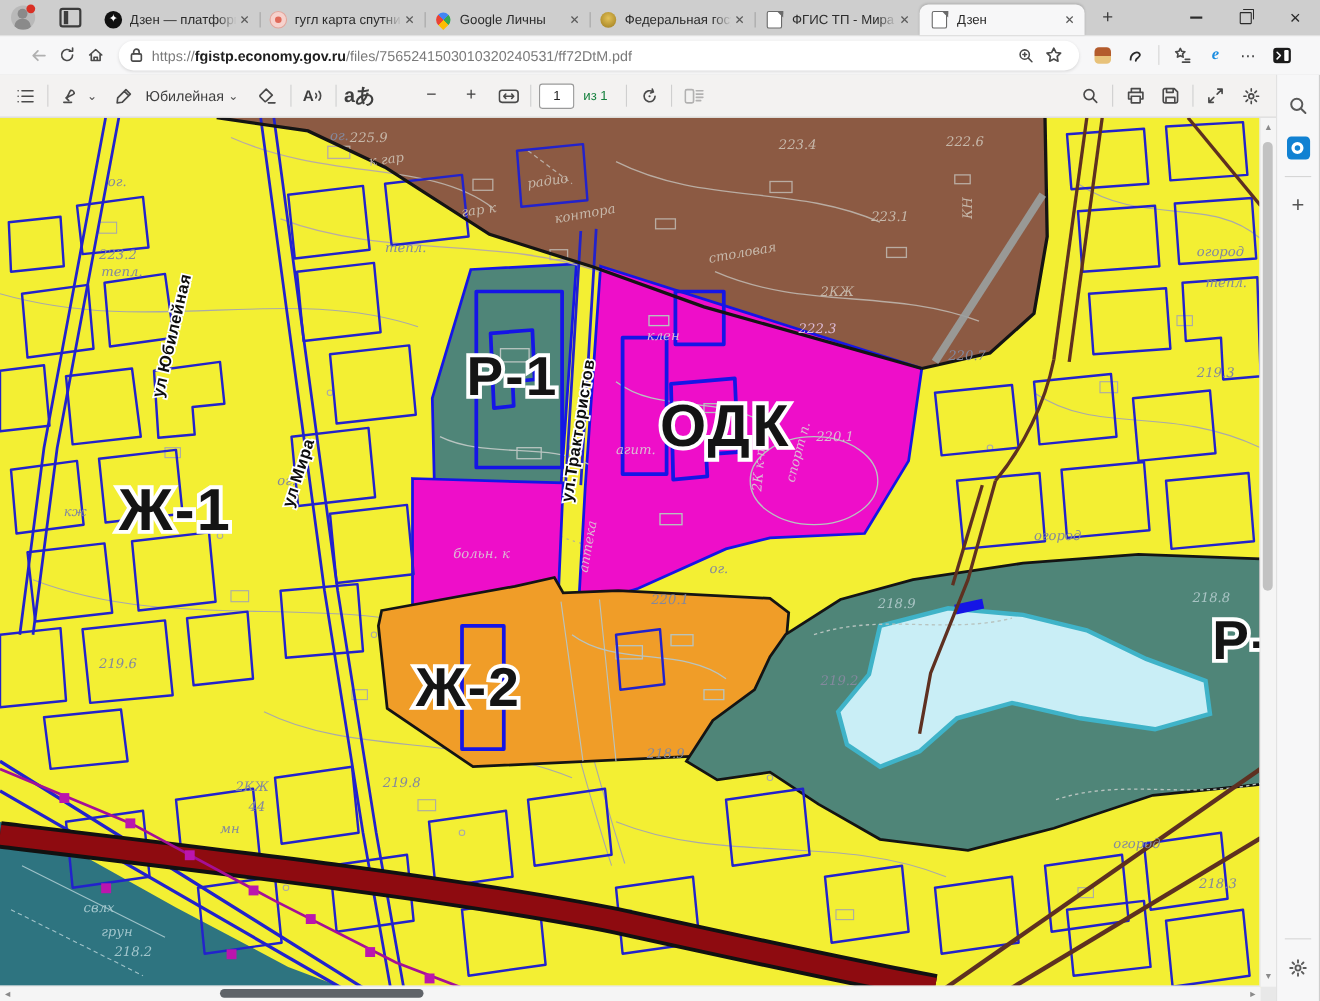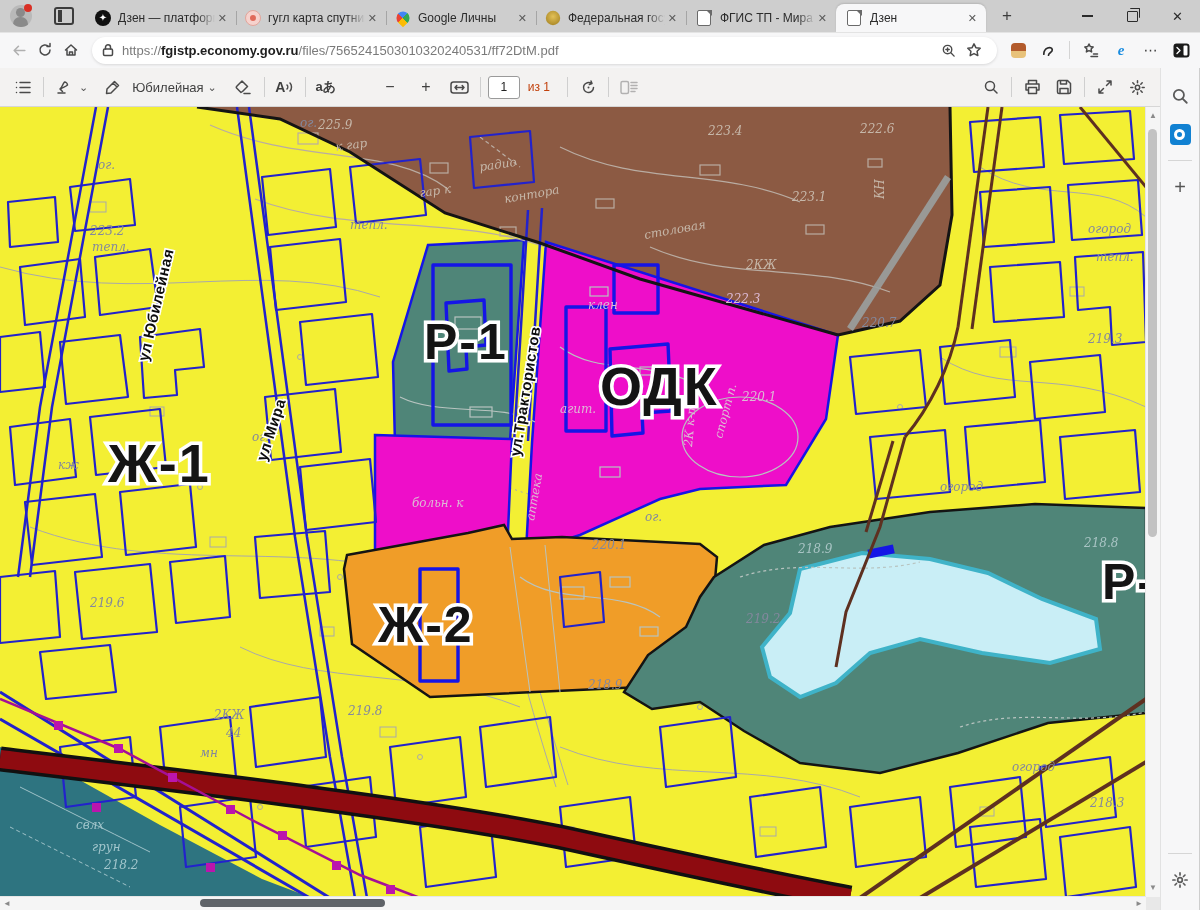--- a/index.html
+++ b/index.html
@@ -31,44 +31,44 @@
   .fav-doc{background:#fff;border:1.5px solid #6a6a6a;border-radius:2px;width:12px;height:14px;margin:0 2px}
   .fav-doc::after{content:"";position:absolute;right:-2px;top:-1px;border:3px solid #6a6a6a;border-left-color:transparent;border-bottom-color:transparent}
   .newtab{font-size:17px;color:#3c3c3c;margin-left:10px;padding:0 6px}
   .wctrls{position:absolute;right:0;top:0;height:32px;display:flex}
   .wc{width:45px;height:32px;display:flex;align-items:center;justify-content:center;color:#2b2b2b}
   .wc-min i{display:block;width:11px;height:1.5px;background:#2b2b2b}
   .wc-max i{display:block;width:9px;height:9px;border:1.5px solid #2b2b2b;border-radius:1px;position:relative}
   .wc-max i::after{content:"";position:absolute;left:2px;top:-4px;width:9px;height:9px;border:1.5px solid #2b2b2b;border-left:none;border-bottom:none;border-radius:1px}
   .wc-close{font-size:13px}
   
-  .addrbar{height:36px;background:#f7f7f8;display:flex;align-items:center;padding:0 6px;box-shadow:0 1px 0 #e4e4e4 inset}
+  .addrbar{height:36px;background:#f7f7f8;display:flex;align-items:center;padding:0 22px;box-shadow:0 1px 0 #e4e4e4 inset}
   .abtn{width:26px;height:26px;display:flex;align-items:center;justify-content:center;flex:none}
   .urlpill{flex:1;height:27px;background:#fff;border-radius:14px;display:flex;align-items:center;
            padding:0 10px;margin:0 8px;box-shadow:0 1px 3px rgba(0,0,0,.13)}
   .urltxt{flex:1;font-size:13px;color:#7a7a7a;white-space:nowrap;overflow:hidden;margin-left:8px}
   .urltxt b{color:#202020;font-weight:700}
   .exticons{display:flex;align-items:center;gap:4px}
   .vdiv{width:1px;height:18px;background:#d4d4d4;margin:0 4px}
   .ie-e{color:#1b8de0;font:italic 700 15px "Liberation Serif",serif}
   .more{color:#3c3c3c;font-size:14px;letter-spacing:1px}
   .bearext{width:15px;height:15px;border-radius:4px;background:linear-gradient(180deg,#b35b2c 55%,#e8c27a 55%)}
   
   .content{display:flex;height:842px}
   .pdfcol{width:1160px;display:flex;flex-direction:column;flex:none}
   .toolbar{height:38px;background:#f3f2f1;border-bottom:1px solid #d6d6d6;display:flex;align-items:center;font-size:13px;color:#3f3f3f}
   .tb{display:flex;align-items:center;justify-content:center;height:28px;min-width:26px;border-radius:4px;flex:none}
   .tsep{width:1px;height:20px;background:#cfcfcf;margin:0 7px;flex:none}
   .chev{font-size:11px;color:#555;margin-left:2px}
   .pageinp{width:30px;height:21px;border:1px solid #9a9a9a;border-radius:3px;background:#fff;text-align:center;font-size:12px;color:#222;padding:0}
-  .iz{margin:0 10px 0 8px;font-size:12px;color:#c2410c;white-space:nowrap}
+  .iz{margin:0 10px 0 8px;font-size:12px;color:#15803d;white-space:nowrap}
   .drawlbl{margin:0 2px 0 6px}
   .dis{opacity:.38}
   .aloud{font-weight:700;font-size:14px}
-  .trans{font-size:13px;font-weight:600}
+  .trans{font-size:18px;font-weight:600}
   .view{position:relative;flex:1;background:#e8e8e8;overflow:hidden}
   svg.map{position:absolute;left:0;top:0;display:block}
   
   .vscroll{position:absolute;right:0;top:0;bottom:13px;width:14px;background:#f5f5f5;border-left:1px solid #e6e6e6}
   .vthumb{position:absolute;left:2px;width:9px;border-radius:5px;background:#c2c2c2;top:22px;height:408px}
   .sarrow{position:absolute;left:0;width:14px;text-align:center;color:#8a8a8a;font-size:8px;line-height:14px}
   .hscroll{position:absolute;left:0;right:14px;bottom:0;height:13px;background:#f5f5f5;border-top:1px solid #e6e6e6}
   .hthumb{position:absolute;top:2px;height:8px;border-radius:4px;background:#5f6368;left:200px;width:185px}
   .harrow{position:absolute;top:0;height:13px;width:14px;text-align:center;color:#8a8a8a;font-size:8px;line-height:13px}
   

